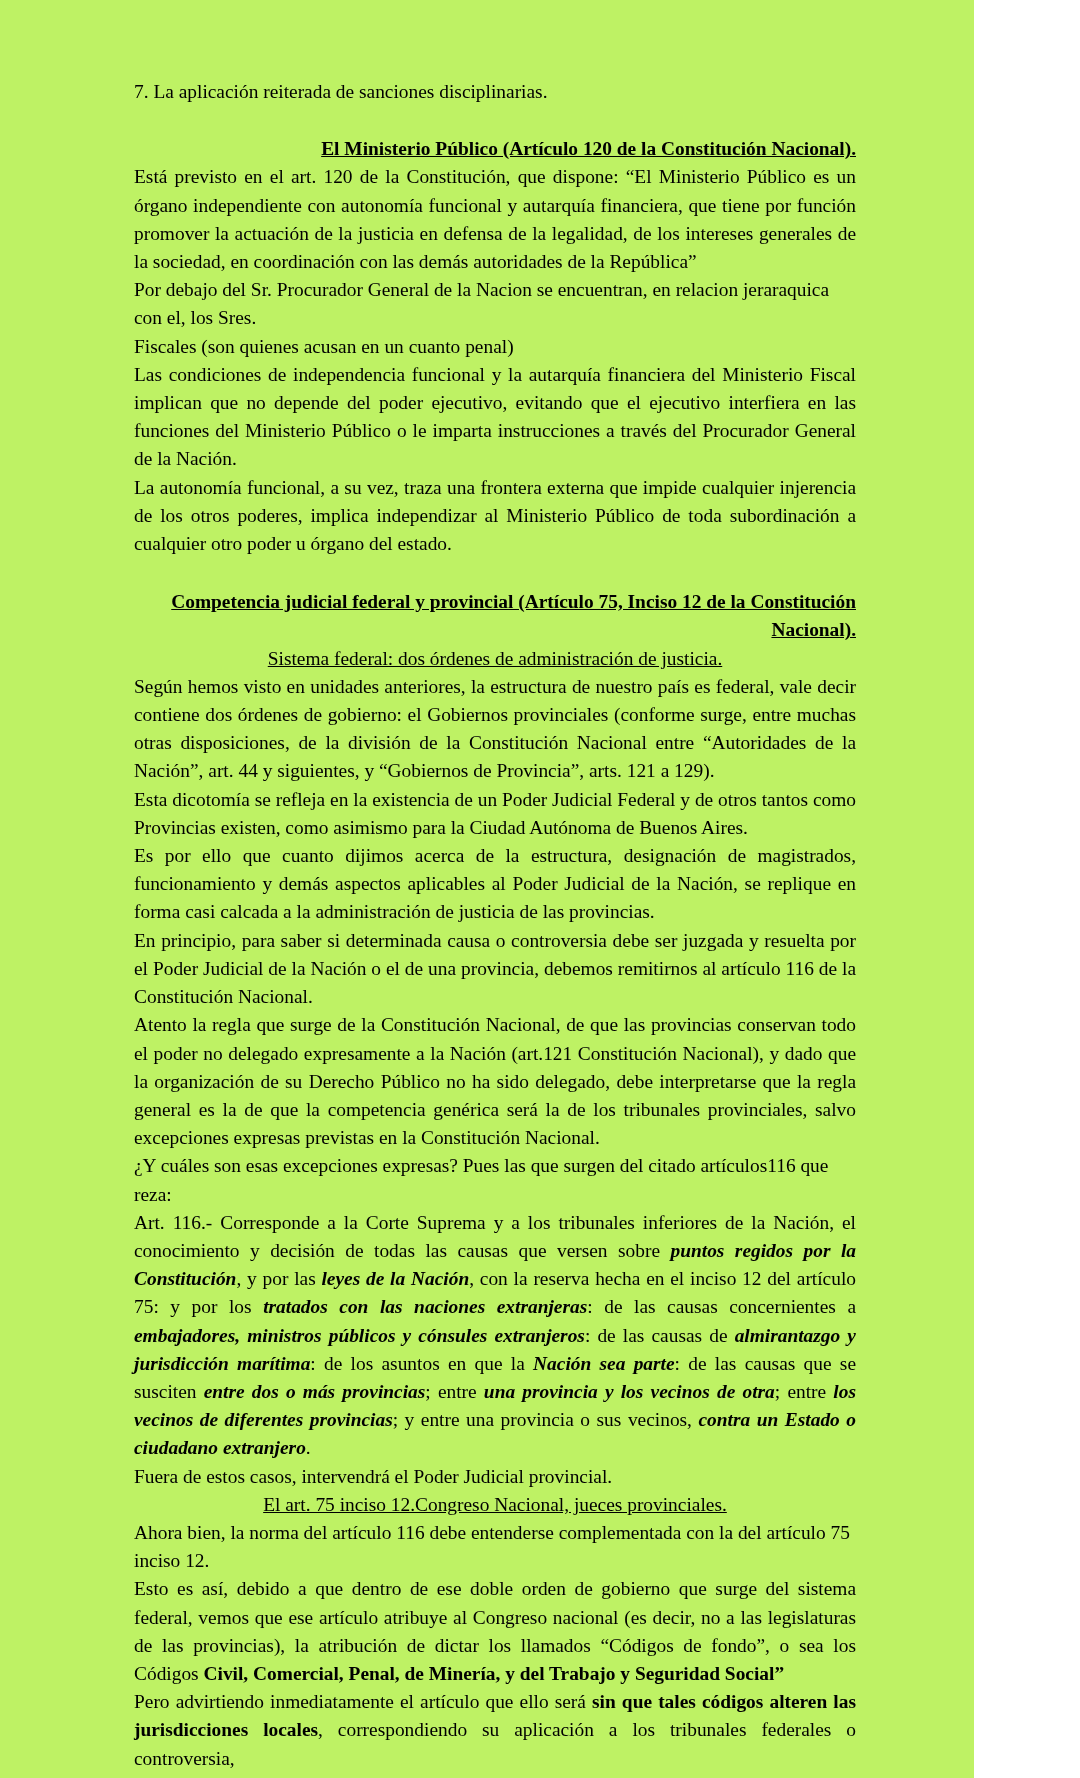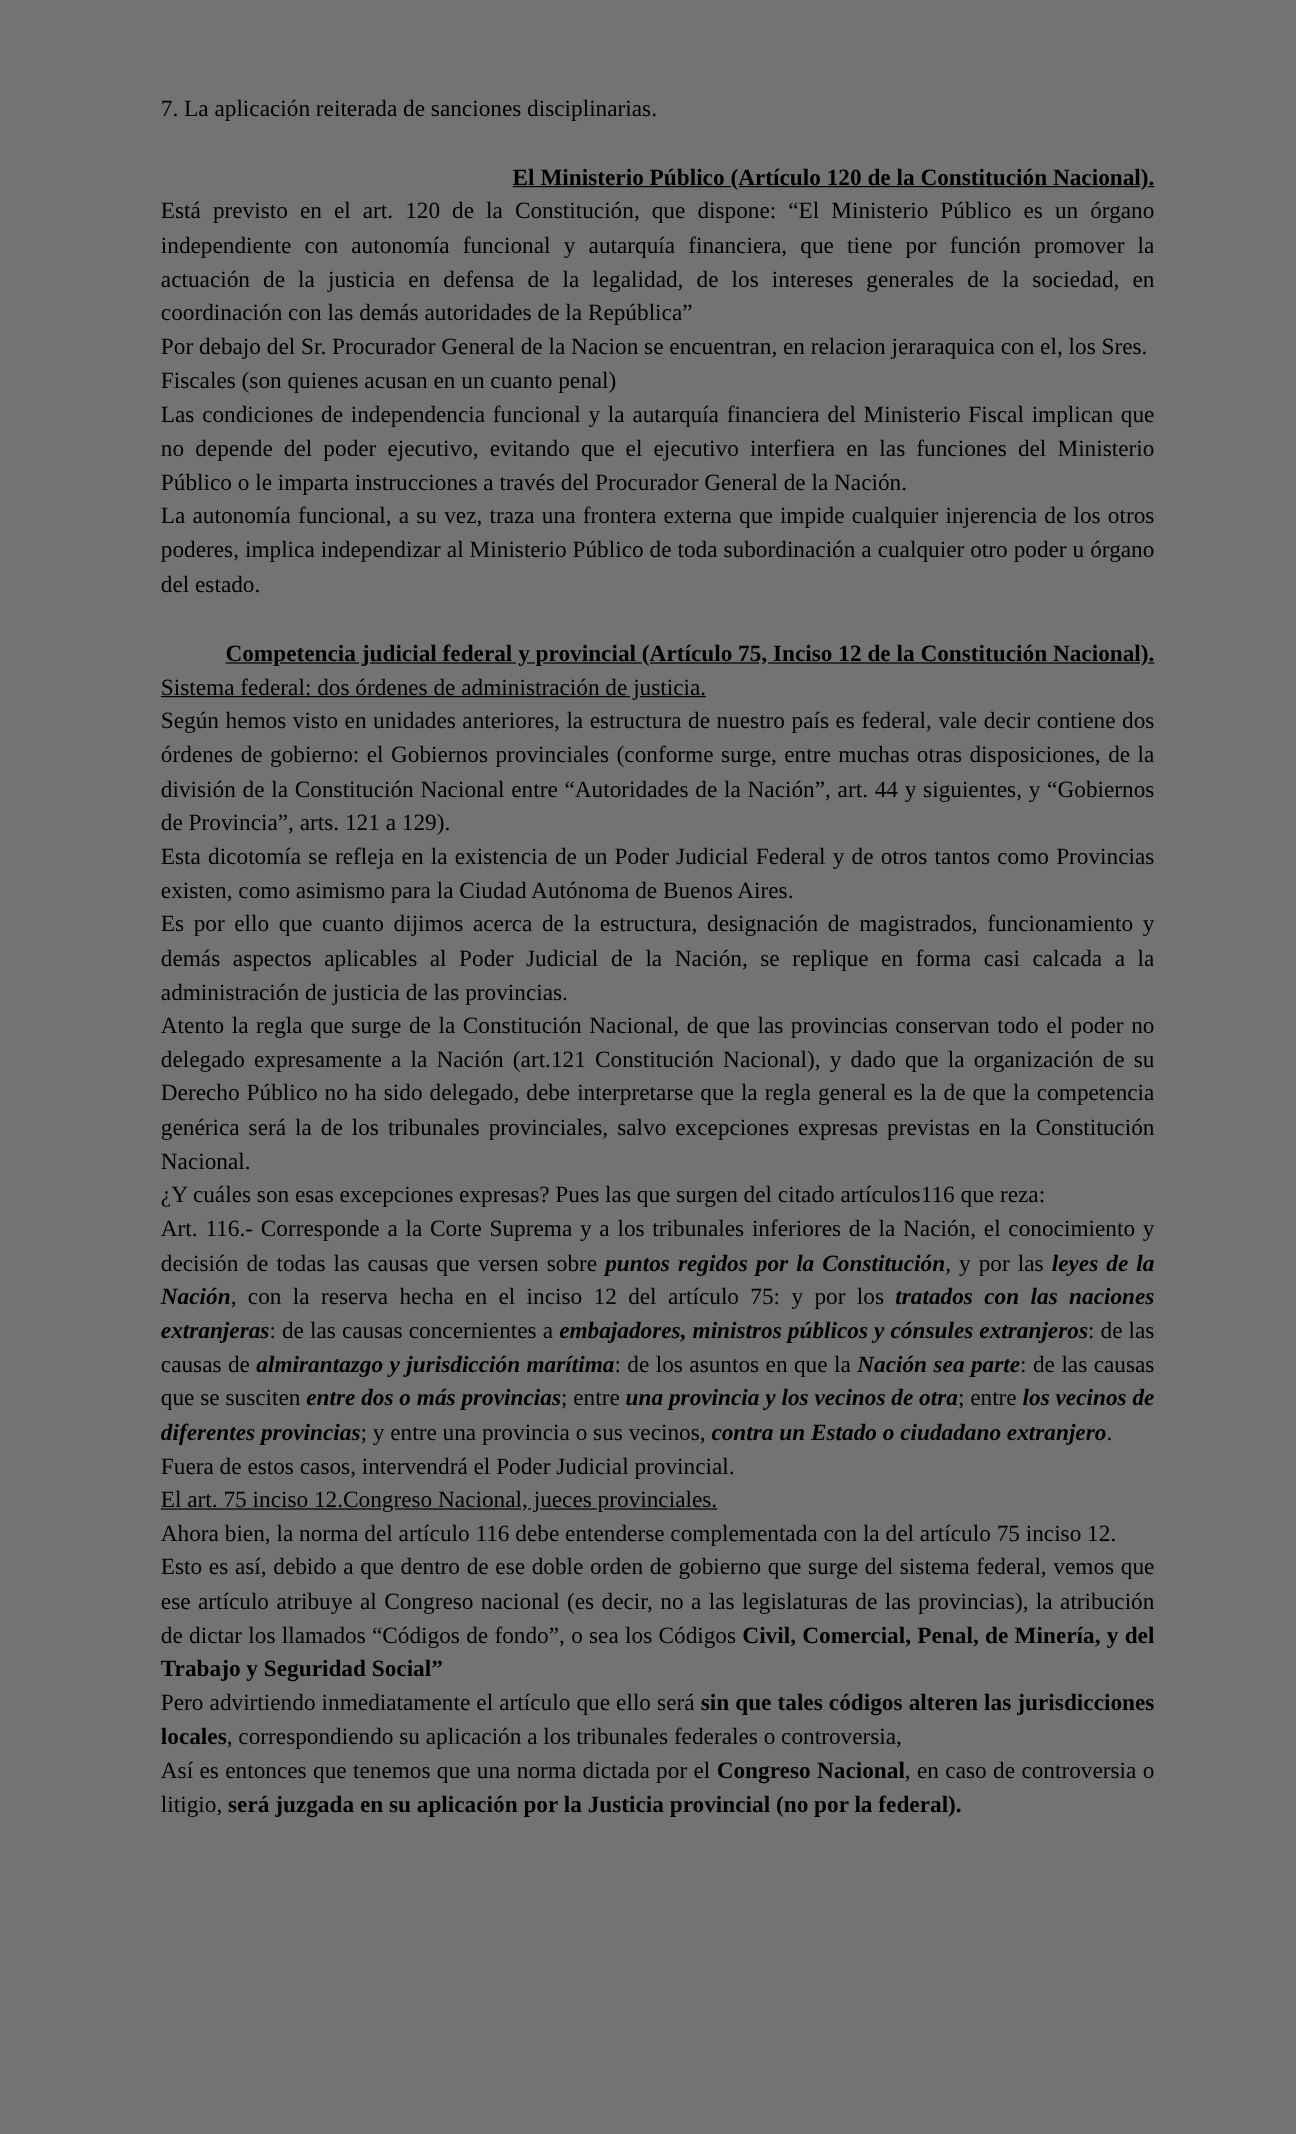--- a/index.html
+++ b/index.html
@@ -11,24 +11,24 @@
   body {
     width: 1080px;
     height: 1778px;
     font-family: "Liberation Serif", "DejaVu Serif", serif;
     color: #000000;
     -webkit-font-smoothing: antialiased;
   }
   .page {
     position: relative;
     box-sizing: border-box;
-    width: 1080px;
+    width: 974px;
     height: 1778px;
     padding: 78px 118px 15px 134px;
-    background: #737373;
+    background: #bef264;
   }
   .doc-body {
     font-size: 19.4px;
     line-height: 28.2px;
     text-align: justify;
     text-justify: inter-word;
   }
   p {
     margin: 0;
   }
@@ -41,21 +41,21 @@
   }
   .heading {
     font-weight: bold;
     text-decoration: underline;
     text-align: right;
     text-underline-offset: 1px;
   }
   .subheading {
     font-weight: normal;
     text-decoration: underline;
-    text-align: left;
+    text-align: center;
     text-underline-offset: 1px;
   }
   .gap-md { height: 29px; }
   .gap-lg { height: 30px; }
   .it { }
   .bi { font-style: italic; font-weight: bold; }
   .b  { font-weight: bold; }
   .quote-block {
     text-align: justify;
   }
@@ -90,20 +90,21 @@
     <p class="heading">Competencia judicial federal y provincial (Artículo 75, Inciso 12 de la Constitución Nacional).</p>
 
     <p class="subheading">Sistema federal: dos órdenes de administración de justicia.</p>
 
     <p class="para">Según hemos visto en unidades anteriores, la estructura de nuestro país es federal, vale decir contiene dos órdenes de gobierno: el Gobiernos provinciales (conforme surge, entre muchas otras disposiciones, de la división de la Constitución Nacional entre “Autoridades de la Nación”, art. 44 y siguientes, y “Gobiernos de Provincia”, arts. 121 a 129).</p>
 
     <p class="para">Esta dicotomía se refleja en la existencia de un Poder Judicial Federal y de otros tantos como Provincias existen, como asimismo para la Ciudad Autónoma de Buenos Aires.</p>
 
     <p class="para">Es por ello que cuanto dijimos acerca de la estructura, designación de magistrados, funcionamiento y demás aspectos aplicables al Poder Judicial de la Nación, se replique en forma casi calcada a la administración de justicia de las provincias.</p>
 
+    <p class="para">En principio, para saber si determinada causa o controversia debe ser juzgada y resuelta por el Poder Judicial de la Nación o el de una provincia, debemos remitirnos al artículo 116   de la Constitución Nacional.</p>
 
     <p class="para">Atento la regla que surge de la Constitución Nacional, de que las provincias conservan todo el poder no delegado expresamente a la Nación (art.121 Constitución Nacional), y dado que la organización de su Derecho Público no ha sido delegado, debe interpretarse que la regla general es la de que la competencia genérica será la de los tribunales provinciales, salvo excepciones expresas previstas en la Constitución Nacional.</p>
 
     <p class="para line-left">¿Y cuáles son esas excepciones expresas? Pues las que surgen del citado artículos116  que reza:</p>
 
     <p class="para quote-block"><span>Art. 116.-</span><span class="it"> Corresponde a la Corte Suprema y a los tribunales inferiores de la Nación, el conocimiento y decisión de todas las causas que versen sobre </span><span class="bi">puntos regidos por la Constitución</span><span class="it">, y por las </span><span class="bi">leyes de la Nación</span><span class="it">, con la reserva hecha en el inciso 12 del artículo 75: y por los </span><span class="bi">tratados con las naciones extranjeras</span><span class="it">: de las causas concernientes a </span><span class="bi">embajadores, ministros públicos y cónsules extranjeros</span><span class="it">: de las causas de </span><span class="bi">almirantazgo y jurisdicción marítima</span><span class="it">: de los asuntos en que la </span><span class="bi">Nación sea parte</span><span class="it">: de las causas que se susciten </span><span class="bi">entre dos o más provincias</span><span class="it">; entre </span><span class="bi">una provincia y los vecinos de otra</span><span class="it">; entre </span><span class="bi">los vecinos de diferentes provincias</span><span class="it">; y entre una provincia o sus vecinos, </span><span class="bi">contra un Estado o ciudadano extranjero</span><span class="it">.</span></p>
 
     <p class="para line-left">Fuera de estos casos, intervendrá el Poder Judicial provincial.</p>
 
     <p class="subheading">El art. 75 inciso 12.Congreso Nacional, jueces provinciales.</p>

